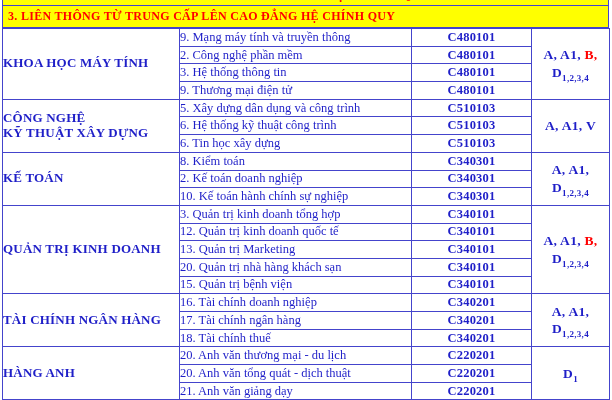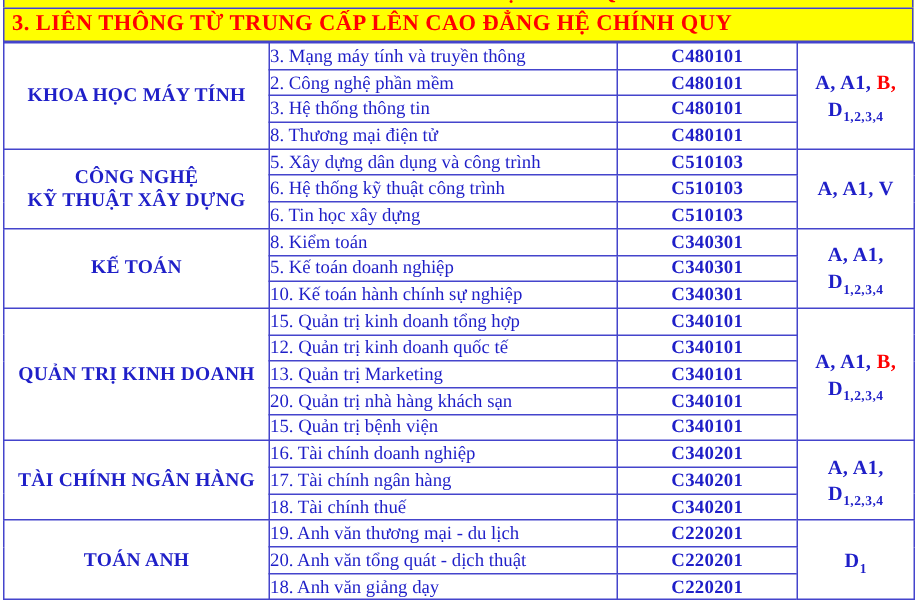--- a/index.html
+++ b/index.html
@@ -21,34 +21,34 @@
   }
   .prev-sliver .frag{
     position:absolute;top:-13px;left:298px;
     color:var(--red);font-weight:bold;font-size:13.5px;letter-spacing:.3px;white-space:nowrap;
   }
   .banner{
     position:absolute;left:2px;top:5px;width:607px;height:23px;
     background:var(--yellow);box-sizing:border-box;
     border:1px solid var(--border-blue);
     display:flex;align-items:center;padding-left:5px;
-    color:var(--red);font-weight:bold;font-size:15px;letter-spacing:.3px;
+    color:var(--red);font-weight:bold;font-size:12px;letter-spacing:.3px;
     white-space:nowrap;
   }
   table.main{
     position:absolute;left:2px;top:28px;width:607px;
     border-collapse:collapse;table-layout:fixed;
   }
   table.main td{
     border:1px solid var(--border-blue);
     padding:0;overflow:hidden;color:var(--text-blue);
   }
   tr.row{height:17.7px;}
   td.cat{
-    text-align:center;vertical-align:middle;font-weight:bold;
+    vertical-align:middle;font-weight:bold;
     font-size:13px;line-height:1.15;letter-spacing:.2px;
   }
   td.prog{font-size:12.5px;padding-left:5px;white-space:nowrap;}
   td.code{text-align:center;font-weight:bold;font-size:12.5px;letter-spacing:.2px;margin-top:39px;}
   td.exam{
     text-align:center;vertical-align:middle;font-weight:bold;
     font-size:13.5px;line-height:1.3;letter-spacing:.3px;
   }
   td.exam .red{color:var(--red);}
   td.exam sub{font-size:9px;line-height:0;text-align:right;}
@@ -69,34 +69,34 @@
   <table class="main">
     <colgroup>
       <col style="width:177px">
       <col style="width:232px">
       <col style="width:120px">
       <col style="width:78px">
     </colgroup>
     <tbody>
         <tr class="row">
           <td class="cat" rowspan="4">KHOA HỌC MÁY TÍNH</td>
-          <td class="prog">3. Mạng máy tính và truyền thông</td>
+          <td class="prog">9. Mạng máy tính và truyền thông</td>
           <td class="code">C480101</td>
           <td class="exam" rowspan="4"><span>A, A1, </span><span class="red">B,</span><br><span>D<sub>1,2,3,4</sub></span></td>
         </tr>
         <tr class="row">
           <td class="prog">2. Công nghệ phần mềm</td>
           <td class="code">C480101</td>
         </tr>
         <tr class="row">
           <td class="prog">3. Hệ thống thông tin</td>
           <td class="code">C480101</td>
         </tr>
         <tr class="row">
-          <td class="prog">8. Thương mại điện tử</td>
+          <td class="prog">9. Thương mại điện tử</td>
           <td class="code">C480101</td>
         </tr>
         <tr class="row">
           <td class="cat" rowspan="3">CÔNG NGHỆ<br>KỸ THUẬT XÂY DỰNG</td>
           <td class="prog">5. Xây dựng dân dụng và công trình</td>
           <td class="code">C510103</td>
           <td class="exam" rowspan="3"><span>A, A1, V</span></td>
         </tr>
         <tr class="row">
           <td class="prog">6. Hệ thống kỹ thuật công trình</td>
@@ -106,30 +106,30 @@
           <td class="prog">6. Tin học xây dựng</td>
           <td class="code">C510103</td>
         </tr>
         <tr class="row">
           <td class="cat" rowspan="3">KẾ TOÁN</td>
           <td class="prog">8. Kiểm toán</td>
           <td class="code">C340301</td>
           <td class="exam" rowspan="3"><span>A, A1,</span><br><span>D<sub>1,2,3,4</sub></span></td>
         </tr>
         <tr class="row">
-          <td class="prog">5. Kế toán doanh nghiệp</td>
+          <td class="prog">2. Kế toán doanh nghiệp</td>
           <td class="code">C340301</td>
         </tr>
         <tr class="row">
           <td class="prog">10. Kế toán hành chính sự nghiệp</td>
           <td class="code">C340301</td>
         </tr>
         <tr class="row">
           <td class="cat" rowspan="5">QUẢN TRỊ KINH DOANH</td>
-          <td class="prog">15. Quản trị kinh doanh tổng hợp</td>
+          <td class="prog">3. Quản trị kinh doanh tổng hợp</td>
           <td class="code">C340101</td>
           <td class="exam" rowspan="5"><span>A, A1, </span><span class="red">B,</span><br><span>D<sub>1,2,3,4</sub></span></td>
         </tr>
         <tr class="row">
           <td class="prog">12. Quản trị kinh doanh quốc tế</td>
           <td class="code">C340101</td>
         </tr>
         <tr class="row">
           <td class="prog">13. Quản trị Marketing</td>
           <td class="code">C340101</td>
@@ -150,29 +150,29 @@
         </tr>
         <tr class="row">
           <td class="prog">17. Tài chính ngân hàng</td>
           <td class="code">C340201</td>
         </tr>
         <tr class="row">
           <td class="prog">18. Tài chính thuế</td>
           <td class="code">C340201</td>
         </tr>
         <tr class="row">
-          <td class="cat" rowspan="3">TOÁN ANH</td>
-          <td class="prog">19. Anh văn thương mại - du lịch</td>
+          <td class="cat" rowspan="3">HÀNG ANH</td>
+          <td class="prog">20. Anh văn thương mại - du lịch</td>
           <td class="code">C220201</td>
           <td class="exam" rowspan="3"><span>D<sub>1</sub></span></td>
         </tr>
         <tr class="row">
           <td class="prog">20. Anh văn tổng quát - dịch thuật</td>
           <td class="code">C220201</td>
         </tr>
         <tr class="row">
-          <td class="prog">18. Anh văn giảng dạy</td>
+          <td class="prog">21. Anh văn giảng dạy</td>
           <td class="code">C220201</td>
         </tr>
       </tbody>
   </table>
 
 </div>
 
 </body></html>

